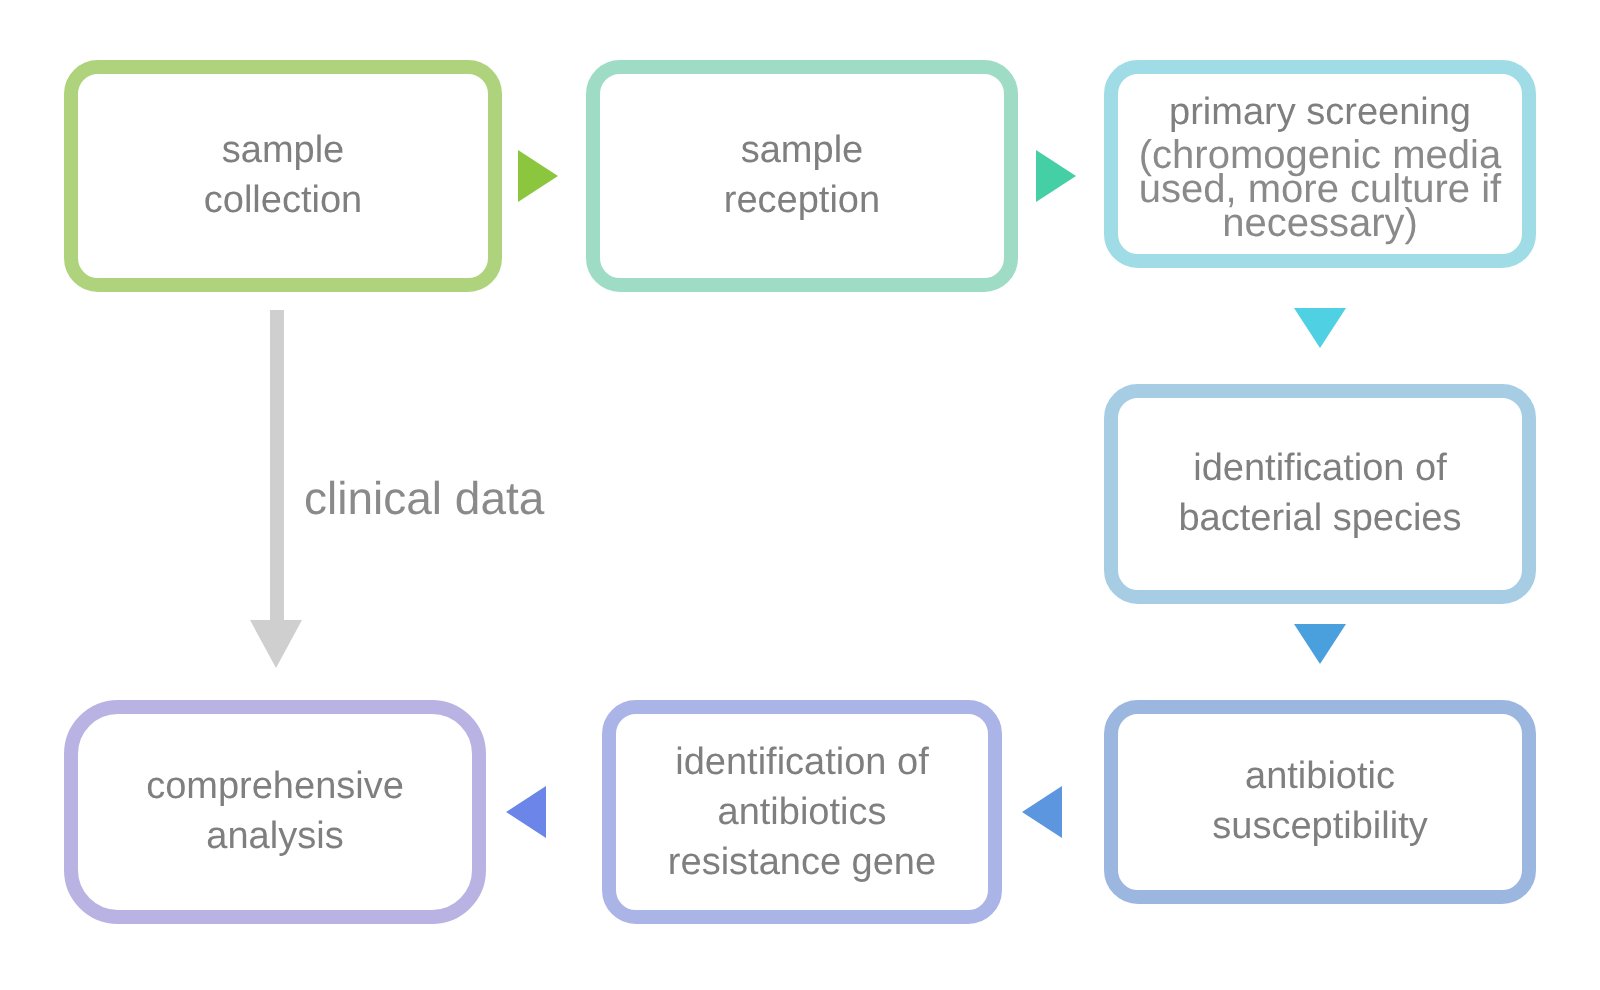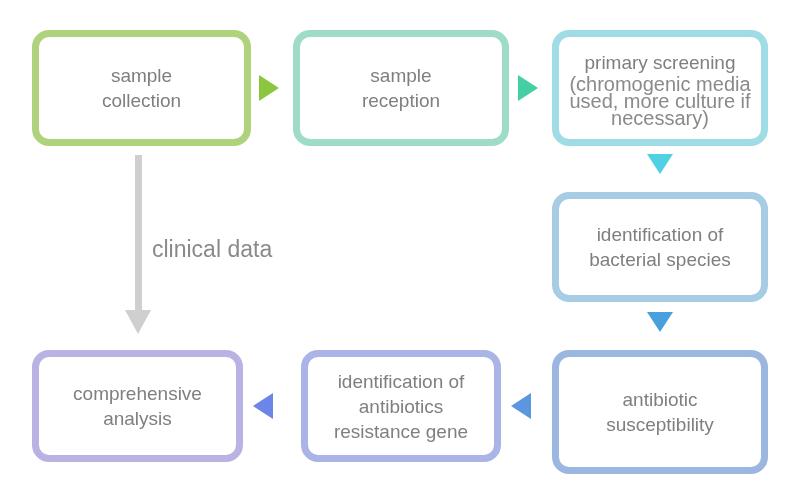--- a/index.html
+++ b/index.html
@@ -45,25 +45,25 @@
     font-size: 20px;
     line-height: 17px;
     color: #8a8a8a;
     white-space: pre-line;
     margin-top: 1px;
   }
 
   
   #node-sample-collection      { left: 32px;  top: 30px;  width: 219px; height: 116px; }
   #node-sample-reception       { left: 293px; top: 30px;  width: 216px; height: 116px; }
-  #node-primary-screening      { left: 552px; top: 30px;  width: 216px; height: 116px; }
+  #node-primary-screening      { left: 552px; top: 30px;  width: 216px; height: 104px; }
   #node-identification-species { left: 552px; top: 192px; width: 216px; height: 110px; }
-  #node-antibiotic-suscept     { left: 552px; top: 350px; width: 216px; height: 124px; }
+  #node-antibiotic-suscept     { left: 552px; top: 350px; width: 216px; height: 102px; }
   #node-resistance-gene        { left: 301px; top: 350px; width: 200px; height: 112px; }
-  #node-comprehensive-analysis { left: 32px;  top: 350px; width: 211px; height: 112px; }
+  #node-comprehensive-analysis { left: 32px;  top: 350px; width: 211px; height: 112px; border-radius: 27px; }
 
   
   .tri {
     position: absolute;
     width: 0;
     height: 0;
   }
   .tri-right {
     border-top: 13px solid transparent;
     border-bottom: 13px solid transparent;

